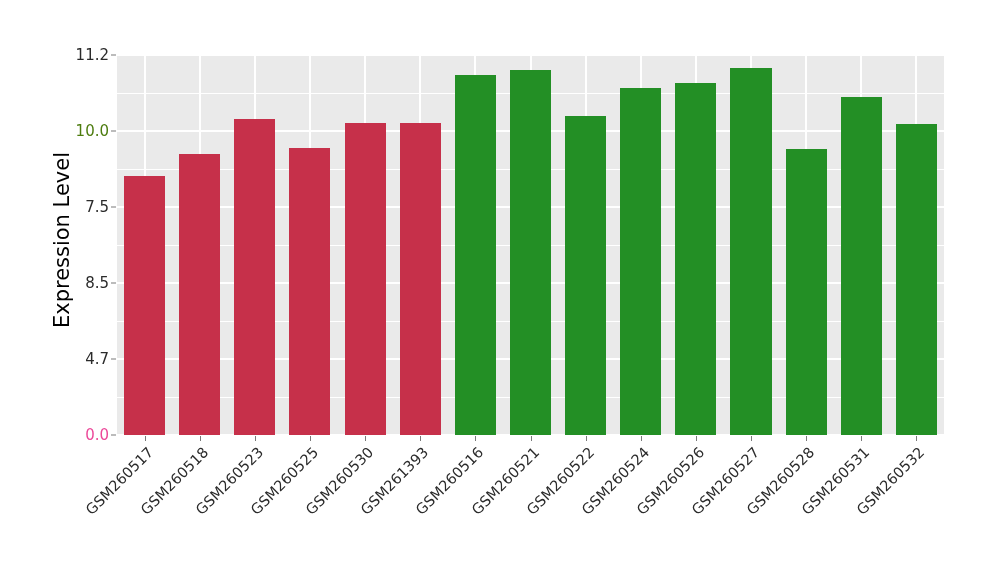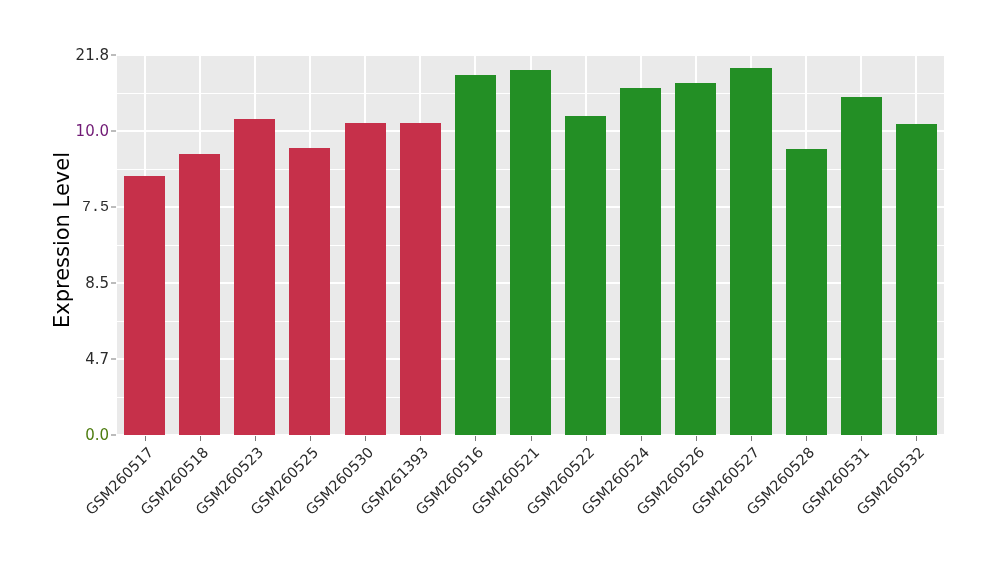--- a/index.html
+++ b/index.html
@@ -123,26 +123,26 @@
   }
 </style>
 </head>
 <body>
 
 <div id="chart-root">
 
   <div id="y-axis-title">Expression Level</div>
 
   <div id="y-axis-labels">
-      <div class="y-tick-label" style="top: 435px; color: #4d7c0f;">0.0</div>
+      <div class="y-tick-label" style="top: 435px; color: #ec4899;">0.0</div>
       <div class="y-tick-label" style="top: 359px; color: rgb(43, 43, 43);">4.7</div>
       <div class="y-tick-label" style="top: 283px; color: rgb(43, 43, 43);">8.5</div>
-      <div class="y-tick-label" style="top: 207px; color: rgb(43, 43, 43); font-family: Liberation Mono, monospace;">7.5</div>
-      <div class="y-tick-label" style="top: 131px; color: #701a75;">10.0</div>
-      <div class="y-tick-label" style="top: 55px; color: rgb(43, 43, 43);">21.8</div>
+      <div class="y-tick-label" style="top: 207px; color: rgb(43, 43, 43);">7.5</div>
+      <div class="y-tick-label" style="top: 131px; color: #4d7c0f;">10.0</div>
+      <div class="y-tick-label" style="top: 55px; color: rgb(43, 43, 43);">11.2</div>
     </div>
 
   <div id="panel">
       <div class="grid-h minor" style="top: 341.5px; background: rgb(255, 255, 255);"></div>
       <div class="grid-h minor" style="top: 265.5px; background: rgb(255, 255, 255);"></div>
       <div class="grid-h minor" style="top: 189.5px; background: rgb(255, 255, 255);"></div>
       <div class="grid-h minor" style="top: 113.5px; background: rgb(255, 255, 255);"></div>
       <div class="grid-h minor" style="top: 37.5px; background: rgb(255, 255, 255);"></div>
       <div class="grid-h major" style="top: 379px; background: rgb(255, 255, 255);"></div>
       <div class="grid-h major" style="top: 303px; background: rgb(255, 255, 255);"></div>

